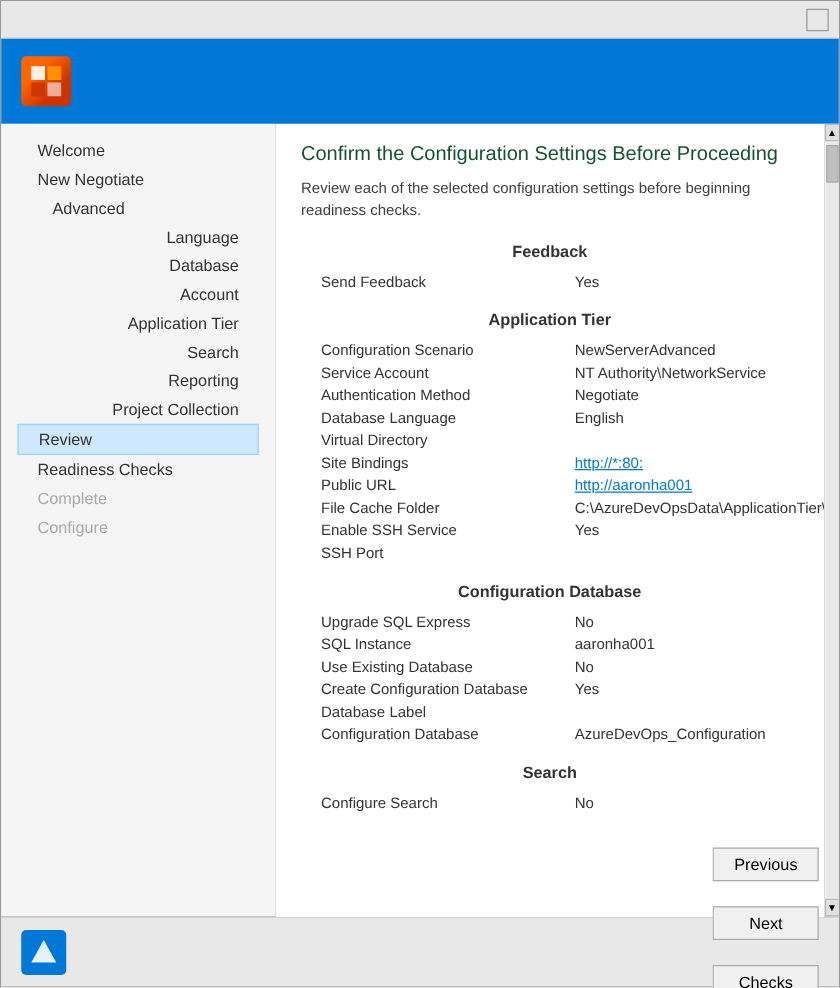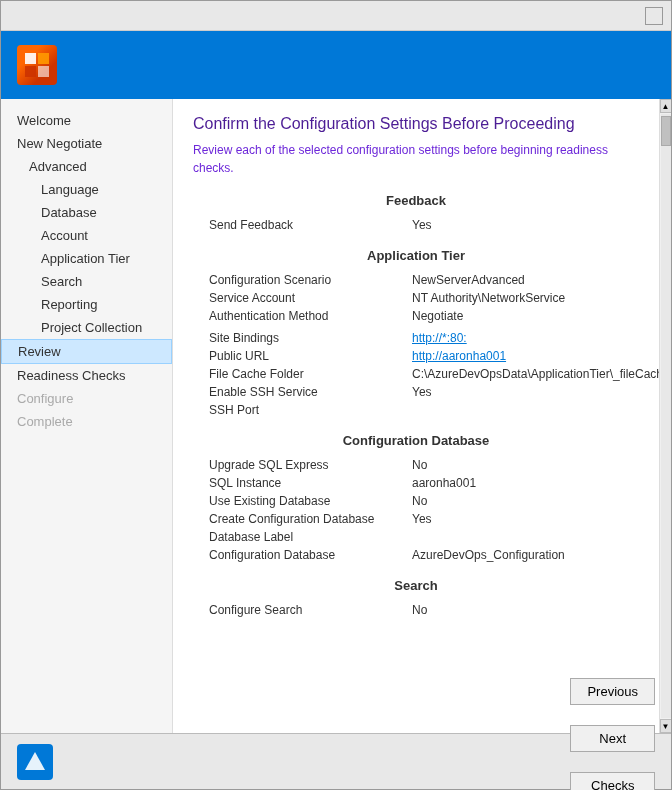--- a/index.html
+++ b/index.html
@@ -10,31 +10,31 @@
     .title-bar { background: #e8e8e8; padding: 6px 8px; display: flex; align-items: center; justify-content: space-between; border-bottom: 1px solid #ccc; height: 30px; }
     .title-bar-text { font-size: 12px; color: #333; }
     .title-bar-close { width: 18px; height: 18px; background: #e8e8e8; border: 1px solid #999; display: flex; align-items: center; justify-content: center; cursor: pointer; font-size: 11px; }
 
     .header { background: #0078d7; padding: 10px 16px; display: flex; align-items: center; gap: 12px; height: 68px; }
     .header-icon { width: 40px; height: 40px; background: linear-gradient(135deg, #ff6600 30%, #cc3300 70%); border-radius: 4px; display: flex; align-items: center; justify-content: center; flex-shrink: 0; }
     .header-title { color: #fff; font-size: 22px; font-weight: 300; }
 
     .content-area { display: flex; flex: 1; overflow: hidden; }
 
-    .sidebar { width: 172px; background: #f5f5f5; border-right: 1px solid #ddd; padding: 10px 0; overflow-y: auto; flex-shrink: 0; }
+    .sidebar { width: 220px; background: #f5f5f5; border-right: 1px solid #ddd; padding: 10px 13px; overflow-y: auto; flex-shrink: 0; }
     .sidebar-item { padding: 4px 16px; cursor: pointer; font-size: 13px; color: #333; }
     .sidebar-item.active { background: #cde8ff; border: 1px solid #99d1ff; }
     .sidebar-item.indent1 { padding-left: 28px; }
-    .sidebar-item.indent2 { padding-left: 40px; }
+    .sidebar-item.indent2 { padding-left: 40px; text-align: right; }
     .sidebar-item.disabled { color: #aaa; cursor: default; }
 
     .main { flex: 1; overflow-y: auto; padding: 16px 20px; background: #fff; }
 
-    .main-title { font-size: 16px; color: #4c1d95; margin-bottom: 8px; font-weight: 400; }
-    .main-subtitle { font-size: 12px; color: #6d28d9; margin-bottom: 16px; line-height: 1.5; }
+    .main-title { font-size: 16px; color: #14532d; margin-bottom: 8px; font-weight: 400; }
+    .main-subtitle { font-size: 12px; color: #404040; margin-bottom: 16px; line-height: 1.5; }
 
     .section-header { font-size: 13px; font-weight: 700; color: #333; margin: 14px 0 8px 0; text-align: center; }
     .config-row { display: flex; padding: 2px 0 2px 16px; gap: 8px; }
     .config-label { color: #333; font-size: 12px; width: 195px; flex-shrink: 0; }
     .config-value { color: #333; font-size: 12px; flex: 1; }
     .config-value a, .config-value .link { color: #0078d7; text-decoration: underline; }
 
     .footer { background: #e8e8e8; border-top: 1px solid #bbb; padding: 8px 16px; display: flex; align-items: center; justify-content: space-between; height: 56px; flex-shrink: 0; }
     .footer-left { display: flex; align-items: center; gap: 10px; }
     .footer-logo { width: 36px; height: 36px; background: #0078d7; border-radius: 4px; display: flex; align-items: center; justify-content: center; }
@@ -77,22 +77,22 @@
         <div class="sidebar-item indent1">Advanced</div>
         <div class="sidebar-item indent2">Language</div>
         <div class="sidebar-item indent2">Database</div>
         <div class="sidebar-item indent2">Account</div>
         <div class="sidebar-item indent2">Application Tier</div>
         <div class="sidebar-item indent2">Search</div>
         <div class="sidebar-item indent2">Reporting</div>
         <div class="sidebar-item indent2">Project Collection</div>
         <div class="sidebar-item active">Review</div>
         <div class="sidebar-item">Readiness Checks</div>
+        <div class="sidebar-item disabled">Complete</div>
         <div class="sidebar-item disabled">Configure</div>
-        <div class="sidebar-item disabled">Complete</div>
       </div>
 
     <div class="main" id="main-container">
         <div class="main-title">Confirm the Configuration Settings Before Proceeding</div>
         <div class="main-subtitle">Review each of the selected configuration settings before beginning readiness checks.</div>
         <div class="section-header">Feedback</div>
         <div class="config-row">
           <span class="config-label">Send Feedback</span>
           <span class="config-value">Yes</span>
         </div>
@@ -103,20 +103,25 @@
         </div>
         <div class="config-row">
           <span class="config-label">Service Account</span>
           <span class="config-value">NT Authority\NetworkService</span>
         </div>
         <div class="config-row">
           <span class="config-label">Authentication Method</span>
           <span class="config-value">Negotiate</span>
         </div>
         <div class="config-row">
+          <span class="config-label">Database Language</span>
+          <span class="config-value">English</span>
+        </div>
+        <div class="config-row">
+          <span class="config-label">Virtual Directory</span>
           <span class="config-value"></span>
         </div>
         <div class="config-row">
           <span class="config-label">Site Bindings</span>
           <span class="config-value"><a href="#">http://*:80:</a></span>
         </div>
         <div class="config-row">
           <span class="config-label">Public URL</span>
           <span class="config-value"><a href="#">http://aaronha001</a></span>
         </div>

